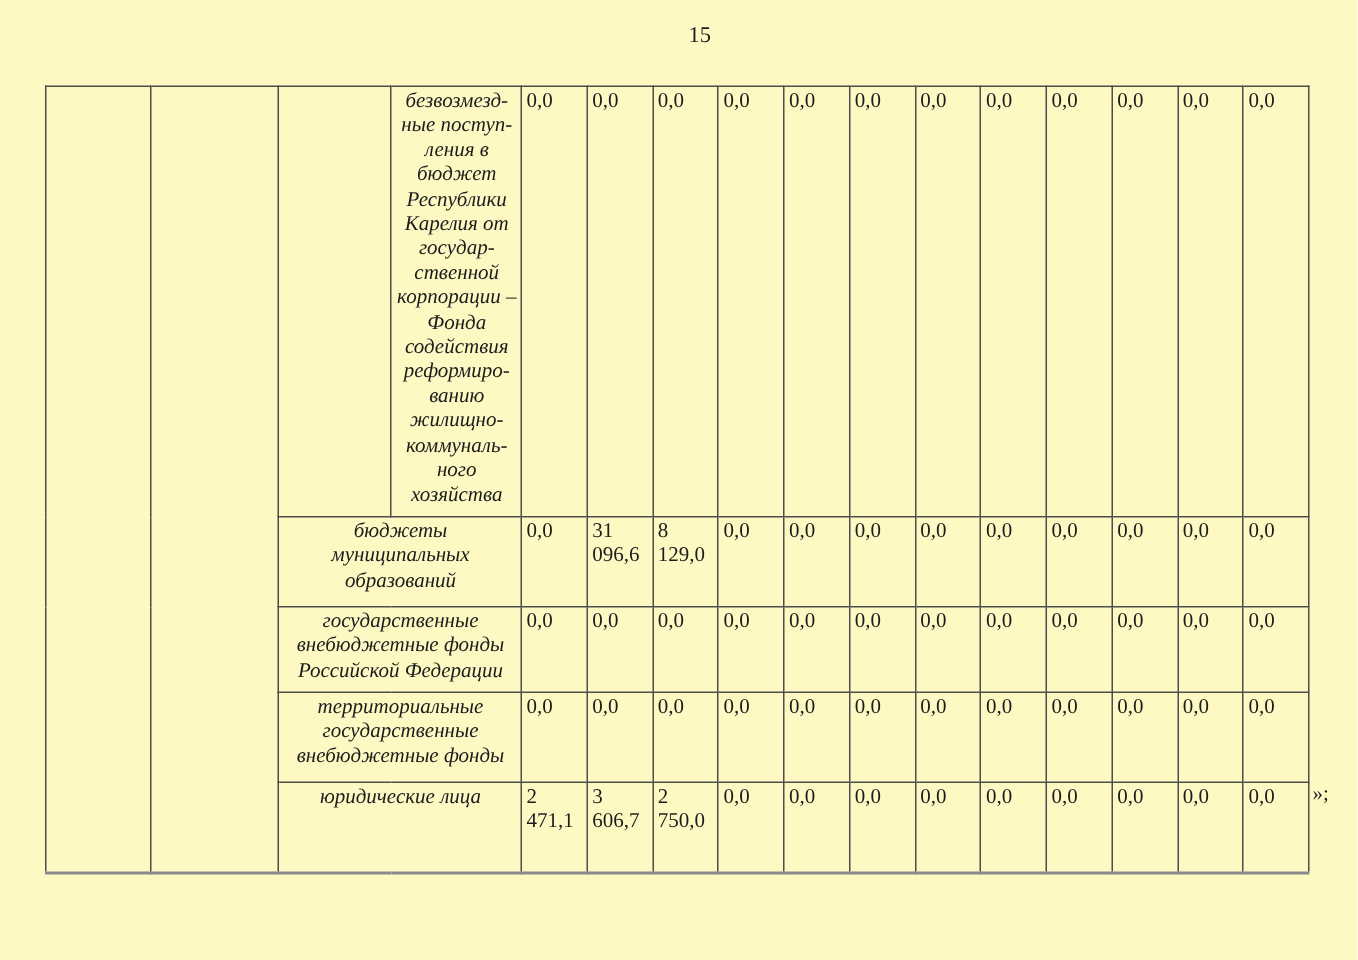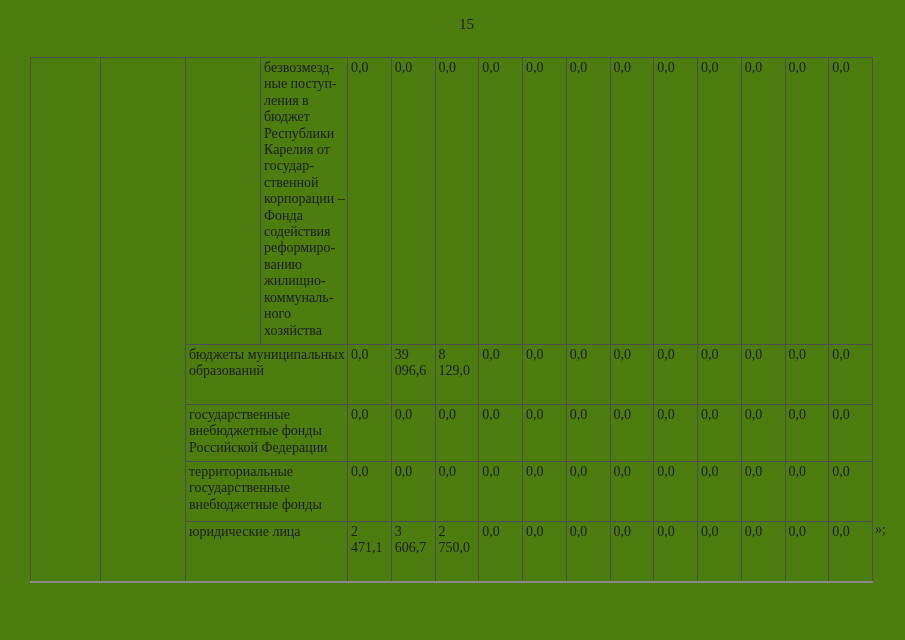--- a/index.html
+++ b/index.html
@@ -4,21 +4,21 @@
 <style>
   html, body {
     margin: 0;
     padding: 0;
     background: #ffffff;
   }
   .page {
     position: relative;
     width: 905px;
     height: 640px;
-    background: #4d7c0f;
+    background: #fef9c3;
     font-family: "Liberation Serif", "DejaVu Serif", serif;
     color: #1c1c1c;
     overflow: hidden;
   }
   .page-number {
     position: absolute;
     left: 459px;
     top: 16px;
     font-size: 15px;
   }
@@ -37,21 +37,22 @@
     font-size: 14px;
     line-height: 16.4px;
     white-space: pre-line;
     overflow: hidden;
     padding: 2px 2px 1px 3px;
   }
   td.spacer {
     border-top: none;
   }
   td.label-cell {
-    text-align: left;
+    text-align: center;
+    font-style: italic;
   }
   td.value-cell {
     text-align: left;
     padding: 2px 1px 1px 1px;
   }
   tr.r1 { height: 287px; }
   tr.r2 { height: 60px; }
   tr.r3 { height: 57px; }
   tr.r4 { height: 60px; }
   tr.r5 { height: 60px; }
@@ -120,21 +121,21 @@
           <td class="value-cell">0,0</td>
           <td class="value-cell">0,0</td>
           <td class="value-cell">0,0</td>
           <td class="value-cell">0,0</td>
           <td class="value-cell">0,0</td>
         </tr>
         <tr class="r2">
           <td class="label-cell" colspan="2">бюджеты муниципальных
 образований</td>
           <td class="value-cell">0,0</td>
-          <td class="value-cell">39
+          <td class="value-cell">31
 096,6</td>
           <td class="value-cell">8
 129,0</td>
           <td class="value-cell">0,0</td>
           <td class="value-cell">0,0</td>
           <td class="value-cell">0,0</td>
           <td class="value-cell">0,0</td>
           <td class="value-cell">0,0</td>
           <td class="value-cell">0,0</td>
           <td class="value-cell">0,0</td>

